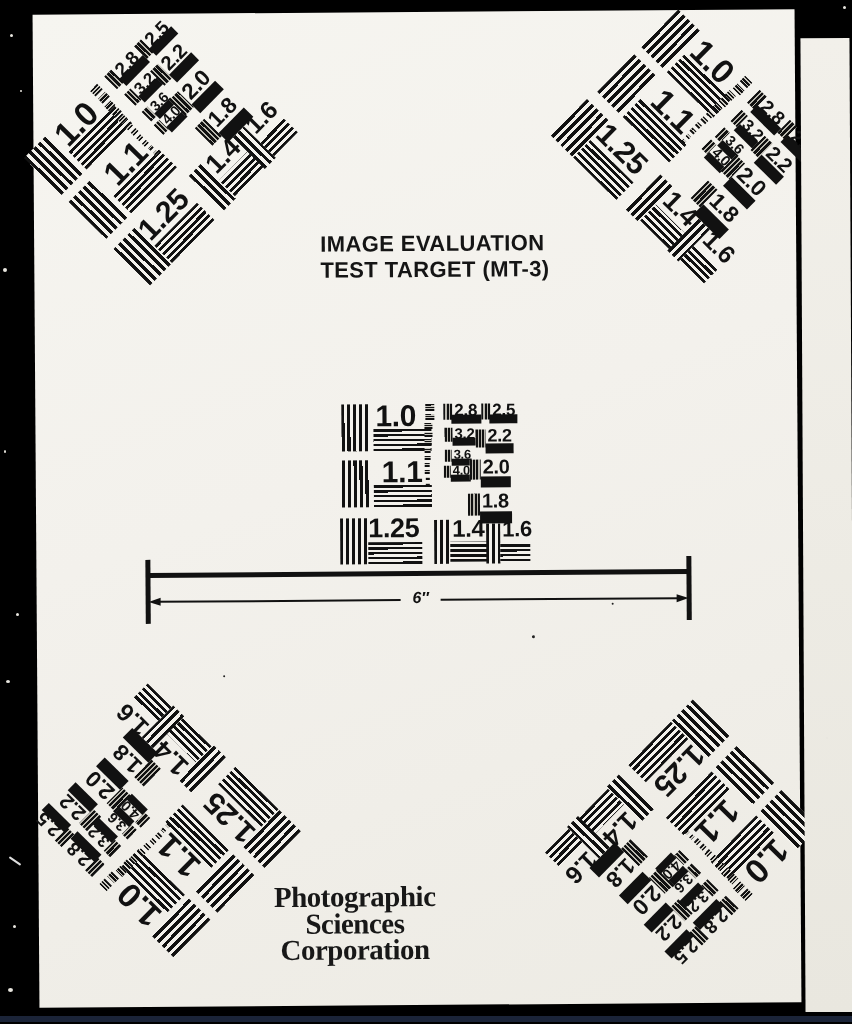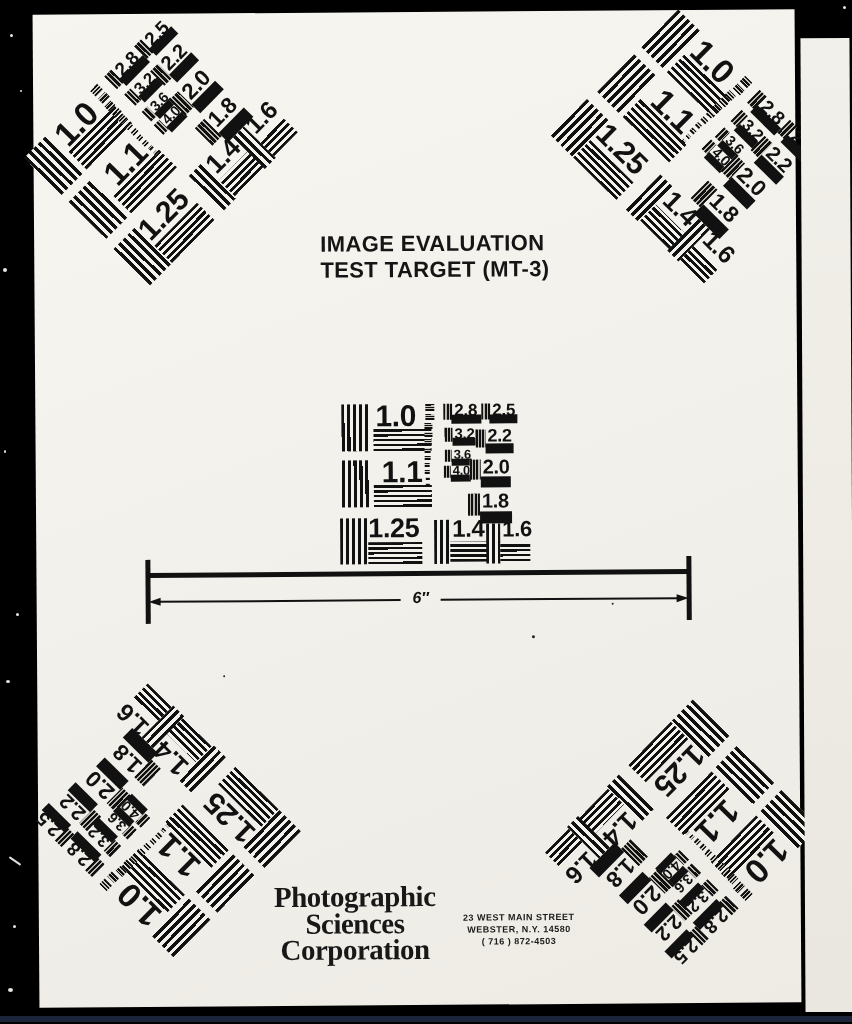--- a/index.html
+++ b/index.html
@@ -354,25 +354,20 @@
     <div class="arrow arrow-r"></div>
     <div class="scale-label">6″</div>
   </div>
 
   <div class="logo">
     <div>Photographic</div>
     <div>Sciences</div>
     <div>Corporation</div>
   </div>
 
-  <div class="address">
-    <div>23 WEST MAIN STREET</div>
-    <div>WEBSTER, N.Y. 14580</div>
-    <div>( 716 ) 872-4503</div>
-  </div>
 
   <div class="speck d" style="left:495px;top:624px;width:3px;height:3px;"></div>
   <div class="speck d" style="left:575px;top:592px;width:2px;height:2px;"></div>
   <div class="speck d" style="left:186px;top:662px;width:2px;height:2px;"></div>
 </div>
 
 <div class="adjacent-strip"></div>
 
 <div class="bottom-line" style="background: rgb(27, 36, 56);"></div>
 

